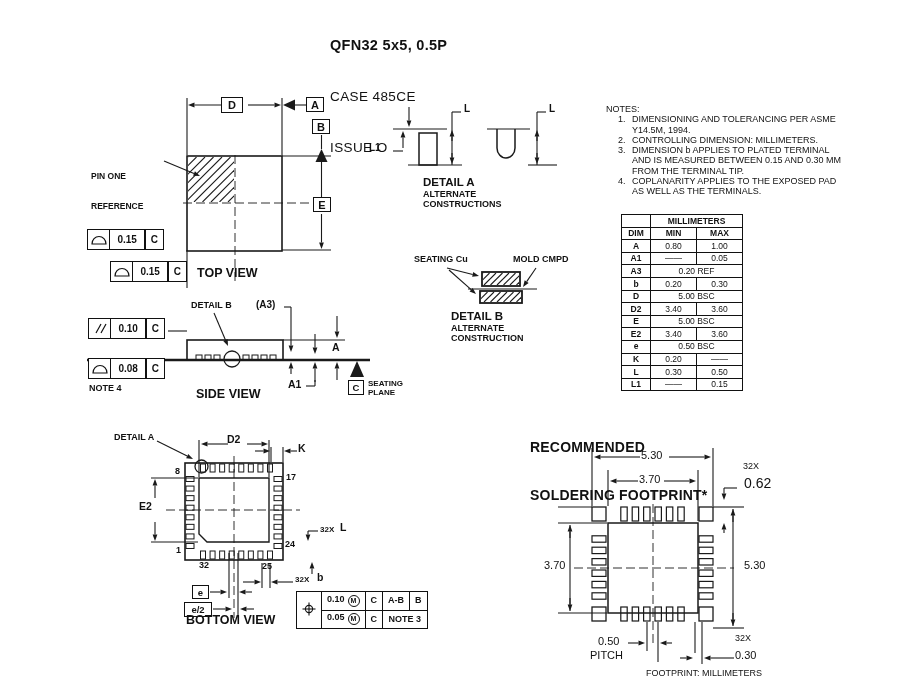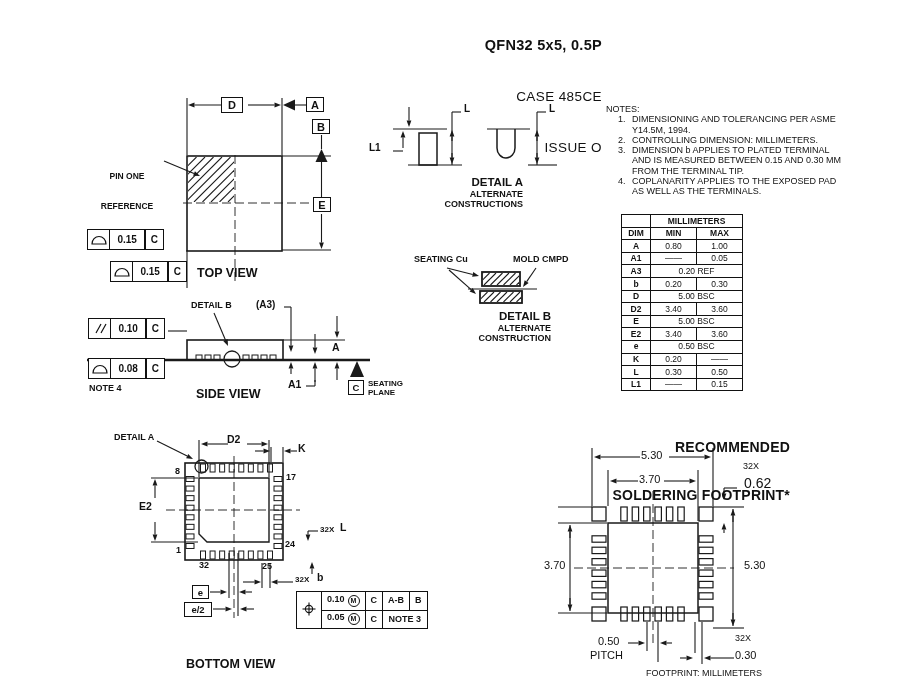--- a/index.html
+++ b/index.html
@@ -1,21 +1,21 @@
 <!DOCTYPE html>
 <html><head>
 <meta charset="utf-8">
 <style>
   html,body{margin:0;padding:0;background:#fff}
   body{width:922px;height:686px;position:relative;font-family:"Liberation Sans",sans-serif;color:#111;overflow:hidden}
   #linework{position:absolute;left:0;top:0}
   .lbl{position:absolute;color:#111;white-space:pre;line-height:1.05}
   .b{font-weight:700}
-  .ctr{text-align:right}
-  .rt{text-align:center}
+  .ctr{text-align:left}
+  .rt{text-align:left}
   .wbg{background:#fff;padding:0 1px}
   .box{position:absolute;border:1.4px solid #111;background:#fff;display:flex;align-items:center;justify-content:center;font-weight:700;color:#111;box-sizing:border-box}
   .fcf{position:absolute;display:flex;background:#fff}
   .fcf>div{border:1.3px solid #111;margin-left:-1.3px;height:21px;box-sizing:border-box;display:flex;align-items:center;justify-content:center;font-size:10px;font-weight:600;color:#111}
   .fcf>div:first-child{margin-left:0}
   .fw1{width:23px}.fw2{width:37px}.fw3{width:20px}
   .dimtab{position:absolute;border-collapse:collapse;background:#fff}
   .dimtab td,.dimtab th{border:1.3px solid #111;font-size:8.5px;height:11.6px;padding:0 2px;text-align:center;color:#111;line-height:1}
   .dimtab th{font-weight:700}
   .dimtab td.dimc{font-weight:700;width:24px}
@@ -492,21 +492,21 @@
 <div class="lbl b" style="left:176px;top:546px;font-size:9px">1</div>
 <div class="lbl b" style="left:285px;top:540px;font-size:9px">24</div>
 <div class="lbl b" style="left:199px;top:561px;font-size:9px">32</div>
 <div class="lbl b" style="left:262px;top:562px;font-size:9px">25</div>
 <div class="lbl b" style="left:320px;top:526px;font-size:8px">32X</div>
 <div class="lbl b" style="left:340px;top:522px;font-size:10.5px">L</div>
 <div class="lbl b" style="left:295px;top:576px;font-size:8px">32X</div>
 <div class="lbl b" style="left:317px;top:572px;font-size:10.5px">b</div>
 <div class="box" style="left:192px;top:585px;width:17px;height:14px;font-size:9.5px">e</div>
 <div class="box" style="left:184px;top:602px;width:28px;height:15px;font-size:9.5px">e/2</div>
-<div class="lbl b" style="left:186px;top:658px;font-size:12.5px">BOTTOM VIEW</div>
+<div class="lbl b" style="left:186px;top:614px;font-size:12.5px">BOTTOM VIEW</div>
 
 <table class="fcfpos" style="left:296px;top:591px">
   <tbody>
       <tr>
     <td rowspan="2"><svg width="14" height="14">
             <circle cx="7" cy="7" r="3.6" fill="none" stroke="#111" stroke-width="1.1"></circle>
             <line x1="0.5" y1="7" x2="13.5" y2="7" stroke="#111" stroke-width="1.1"></line>
             <line x1="7" y1="0.5" x2="7" y2="13.5" stroke="#111" stroke-width="1.1"></line>
           </svg></td>
     <td><span>0.10</span><span class="mcircle">M</span></td>

